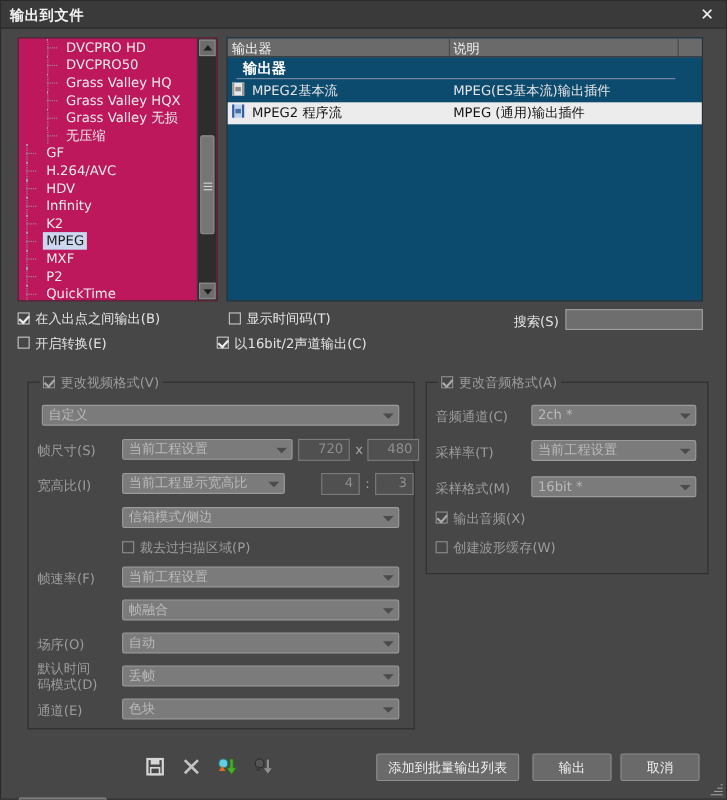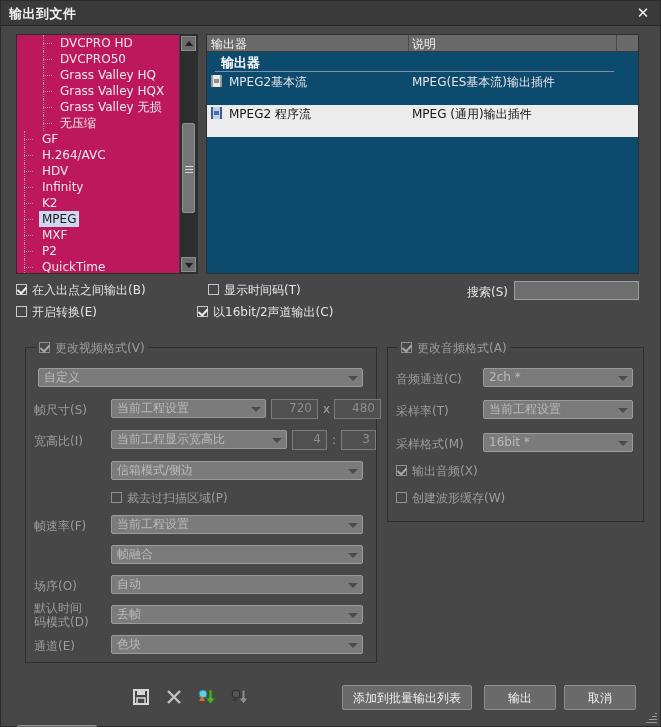--- a/index.html
+++ b/index.html
@@ -46,21 +46,21 @@
   .listbox{position:absolute;left:205px;top:33px;width:433px;height:240px;background:#0c4a6e;border:1px solid #2e2e2e;box-sizing:border-box;}
   .lhead{position:relative;height:16px;background:#6a6a6a;border-bottom:1px solid #3b3b3b;}
   .lhead span{position:absolute;top:1px;font-size:12px;color:#f4f4f4;}
   .lhead .c1{left:4px;}
   .lhead .c2{left:205px;}
   .lhead .sep{position:absolute;top:0;height:16px;border-left:1px solid #4a4a4a;}
   .lhead .sep1{left:201px;}
   .lhead .sep2{left:409px;}
   .grouphdr{position:relative;height:21px;line-height:21px;padding-left:14px;font-size:13px;font-weight:bold;color:#ffffff;}
   .grouphdr:after{content:"";position:absolute;left:8px;right:24px;bottom:1px;border-bottom:1px solid #7e8ea8;}
-  .lrow{position:relative;height:32px;line-height:16px;}
+  .lrow{position:relative;height:20px;line-height:16px;}
   .lrow.sel{background:#ececec;}
   .lrow .nm{position:absolute;left:22px;top:1px;font-size:12px;color:#e6e6e6;}
   .lrow .ds{position:absolute;left:205px;top:1px;font-size:12px;color:#e6e6e6;}
   .lrow.sel .nm,.lrow.sel .ds{color:#141414;}
   .filmicon{position:absolute;left:4px;top:2px;width:11px;height:12px;background:#e8e8e8;border-left:2px solid #9a9a9a;border-right:2px solid #9a9a9a;box-sizing:border-box;}
   .filmicon:after{content:"";position:absolute;left:1px;right:1px;top:4px;height:4px;background:#8e8e8e;}
   .lrow.sel .filmicon{background:#bcd2ef;border-color:#3a5f9e;}
   .lrow.sel .filmicon:after{background:#4a6fa5;}
   
   .cb{position:absolute;font-size:12px;color:#e4e4e4;white-space:nowrap;cursor:default;}
@@ -190,21 +190,21 @@
 
     <div class="flabel" style="left:8px;top:54px;">帧尺寸(S)</div>
     <div class="sel2" style="left:85px;top:51px;width:155px;">
       <span>当前工程设置</span><span class="arr"></span>
     </div>
     <div class="num" style="left:245px;top:51px;width:47px;">720</div>
     <div class="sym" style="left:297px;top:54px;">x</div>
     <div class="num" style="left:308px;top:51px;width:47px;">480</div>
 
     <div class="flabel" style="left:8px;top:85px;">宽高比(I)</div>
-    <div class="sel2" style="left:85px;top:82px;width:176px;">
+    <div class="sel2" style="left:85px;top:82px;width:148px;">
       <span>当前工程显示宽高比</span><span class="arr"></span>
     </div>
     <div class="num" style="left:266px;top:82px;width:35px;">4</div>
     <div class="sym" style="left:306px;top:85px;">:</div>
     <div class="num" style="left:315px;top:82px;width:35px;">3</div>
 
     <div class="sel2" style="left:85px;top:113px;width:252px;">
       <span>信箱模式/侧边</span><span class="arr"></span>
     </div>
 

